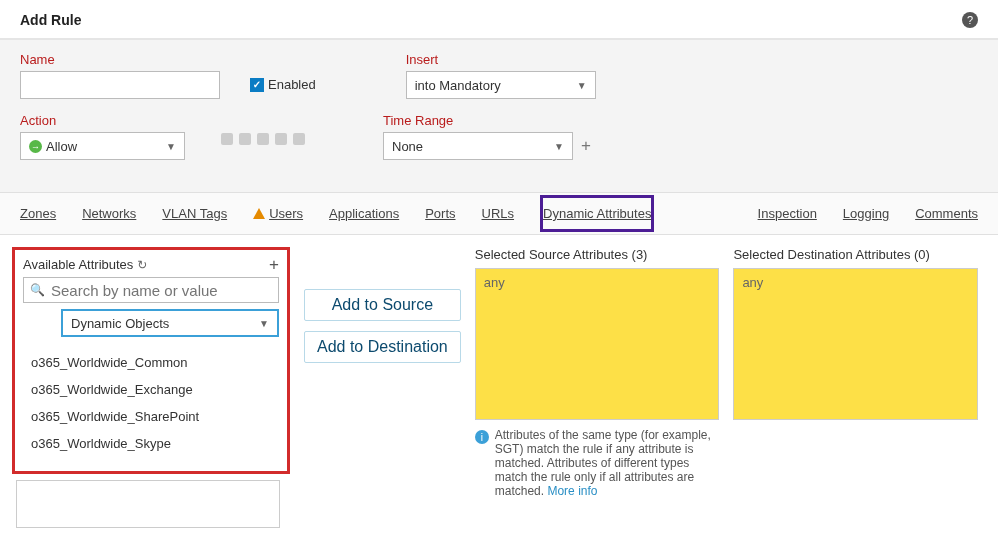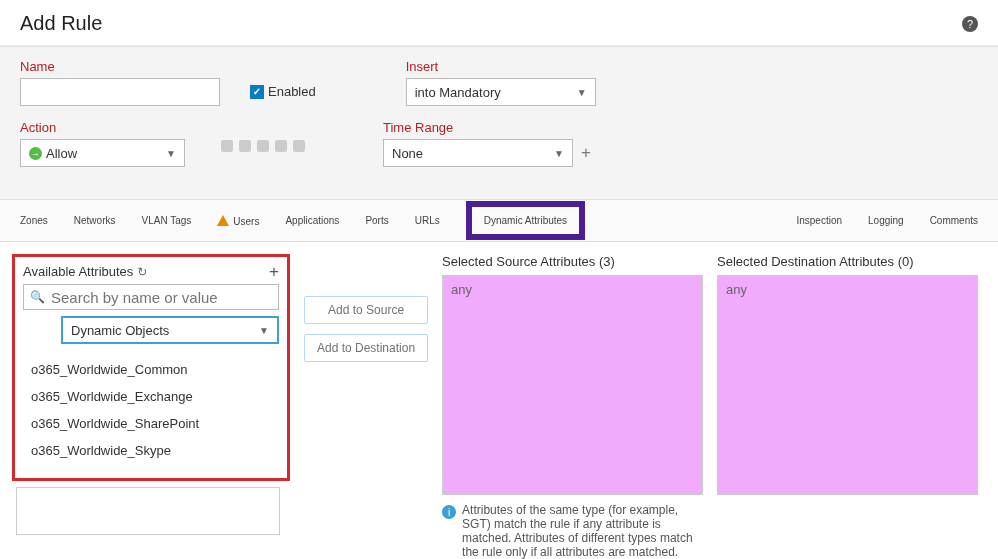--- a/index.html
+++ b/index.html
@@ -11,21 +11,21 @@
     background: #fff;
     width: 998px;
   }
   .header {
     padding: 12px 20px 10px 20px;
     border-bottom: 2px solid #e5e5e5;
     display: flex;
     justify-content: space-between;
     align-items: center;
   }
-  .header-title { font-size: 20px; font-weight: 400; color: #222; }
+  .header-title { font-size: 14px; font-weight: 700; color: #222; }
   .help-icon {
     width: 16px; height: 16px; border-radius: 50%;
     background: #555; color: #fff; font-size: 11px;
     display: flex; align-items: center; justify-content: center;
     cursor: pointer;
   }
   .form-area {
     background: #f4f4f4;
     padding: 12px 20px 18px 20px;
     border-bottom: 1px solid #e0e0e0;
@@ -60,23 +60,23 @@
   }
   .mini-icons { display: flex; gap: 6px; margin-top: 20px; margin-left: 6px; }
   .mini-icon { width: 12px; height: 12px; background: #ccc; border-radius: 2px; }
   .plus-btn { font-size: 17px; color: #777; cursor: pointer; margin-left: 8px; margin-top: 18px; }
   .tabs {
     display: flex; align-items: center; padding: 0 20px;
     border-bottom: 1px solid #e0e0e0; background: #fafafa;
     height: 42px; justify-content: space-between;
   }
   .tabs-left, .tabs-right { display: flex; gap: 26px; align-items: center; }
-  .tab { color: #444; cursor: pointer; font-size: 10px; padding: 12px 0; }
+  .tab { color: #444; cursor: pointer; font-size: 13px; padding: 12px 0; text-decoration: underline; }
   .tab.active {
-    border: 6px solid #4c1d95; padding: 8px 12px; font-weight: 400;
+    border: 3px solid #4c1d95; padding: 8px 0; font-weight: 400;
   }
   .warn-icon {
     display: inline-block; width: 0; height: 0;
     border-left: 6px solid transparent; border-right: 6px solid transparent;
     border-bottom: 11px solid #e58a00; margin-right: 4px; vertical-align: -1px;
   }
   .content {
     display: flex; padding: 12px 20px 20px 12px; gap: 14px;
     align-items: flex-start;
   }
@@ -100,29 +100,29 @@
     background: #fff; cursor: pointer; margin-bottom: 8px; margin-left: 38px;
   }
   .attr-list { padding: 4px 4px; }
   .attr-item { padding: 6px 4px; color: #333; cursor: pointer; font-size: 13px; }
   .cont-box {
     border: 1px solid #ccc; width: 264px; height: 48px; margin-left: 4px;
     margin-top: 6px;
   }
   .middle-buttons { display: flex; flex-direction: column; gap: 10px; margin-top: 42px; }
   .mid-btn {
-    border: 1px solid #b8d9e8; background: #fff; color: #737373;
-    padding: 6px 12px; font-size: 12px; cursor: default; border-radius: 2px;
+    border: 1px solid #b8d9e8; background: #fff; color: #0c4a6e;
+    padding: 6px 12px; font-size: 16px; cursor: default; border-radius: 2px;
     text-align: center;
   }
   .sel-col { flex: 1; }
   .sel-label { font-size: 13px; color: #333; margin-bottom: 6px; }
   .sel-box {
-    border: 1px solid #ccc; height: 220px; padding: 6px 8px;
-    background: #f0abfc; color: #666;
+    border: 1px solid #ccc; height: 152px; padding: 6px 8px;
+    background: #fde047; color: #666;
   }
   .info-row {
     display: flex; align-items: flex-start; gap: 6px;
     margin-top: 8px; font-size: 12px; color: #555;
   }
   .info-icon {
     width: 14px; height: 14px; border-radius: 50%; background: #3ba0d8;
     color: #fff; font-size: 10px; display: flex; align-items: center;
     justify-content: center; flex-shrink: 0; margin-top: 2px;
   }

